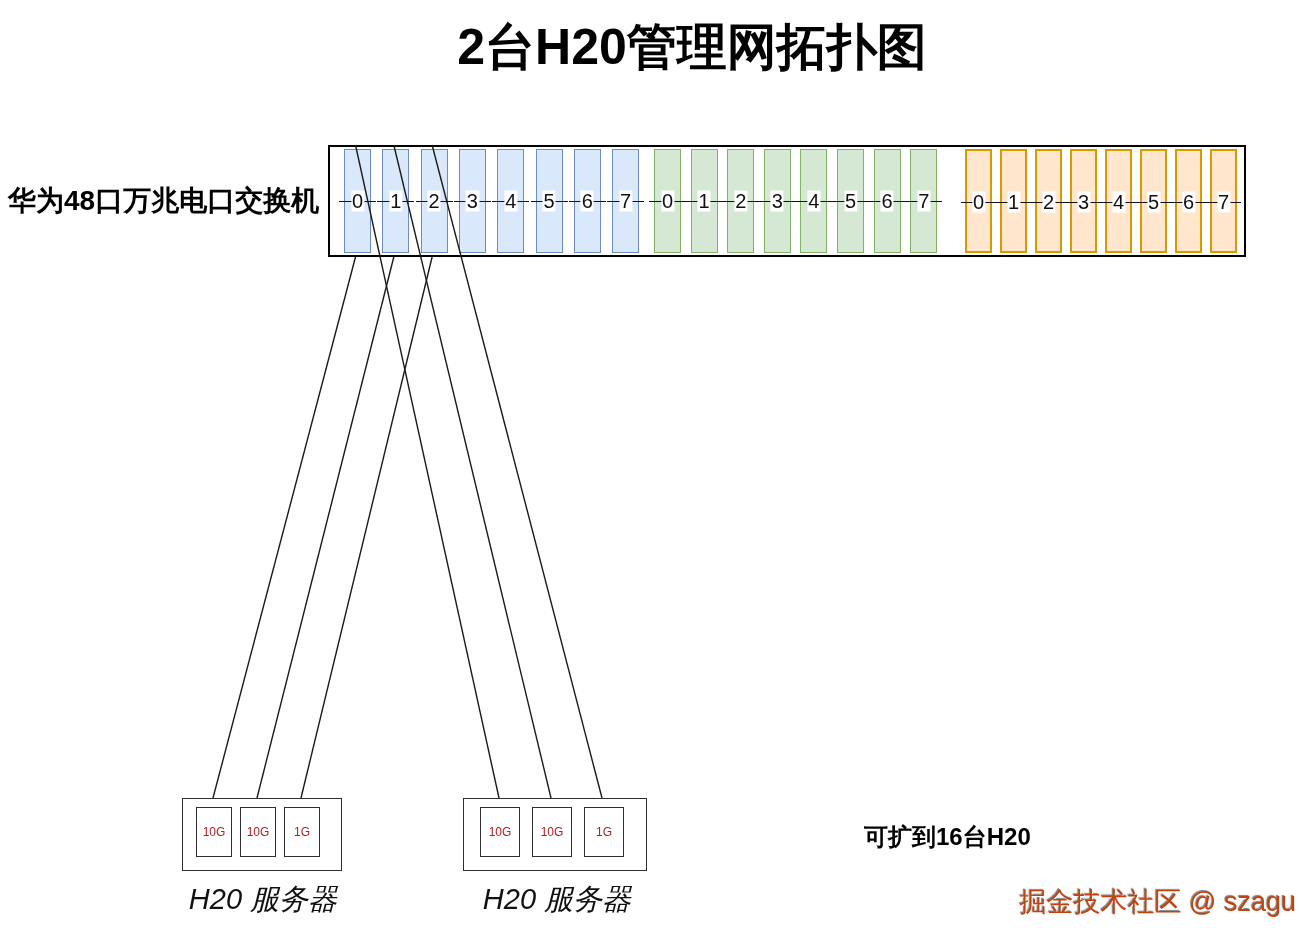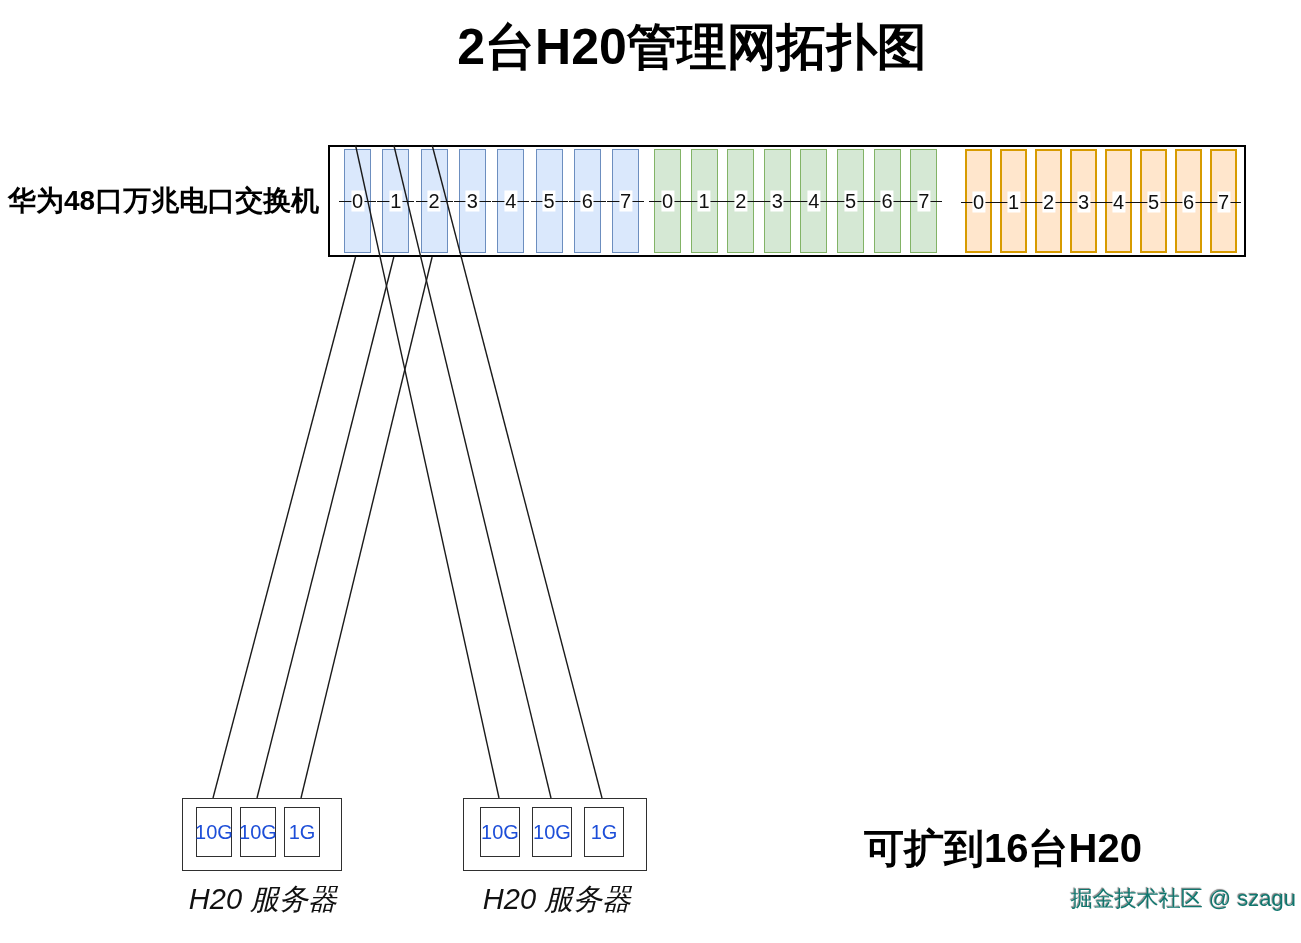--- a/index.html
+++ b/index.html
@@ -37,37 +37,37 @@
   svg.wires { position:absolute; left:0; top:0; pointer-events:none; }
   .server-box {
     position:absolute; top:798px; height:73px; background:#fff;
     border:1.6px solid #2f2f2f; display:flex; align-items:flex-start;
   }
   .server-box.s0 { left:182px; width:160px; padding:8px 0 0 13px; gap:8px; }
   .server-box.s1 { left:463px; width:184px; padding:8px 0 0 16px; gap:12px; }
   .sport {
     border:1.6px solid #2f2f2f; height:50px; background:#fff;
     display:flex; align-items:center; justify-content:center;
-    font-size:20px; color:#1d4ed8;
+    font-size:12px; color:#b91c1c;
   }
   .server-box.s0 .sport { width:36px; }
   .server-box.s1 .sport { width:40px; }
   .server-label {
     position:absolute; top:880px; transform:translateX(-50%);
     font-size:29px; color:#111; white-space:nowrap;font-style:italic;
   }
   .server-label.s0 { left:263px; }
   .server-label.s1 { left:557px; }
   .expand-note {
-    position:absolute; left:864px; top:821px; font-size:40px; font-weight:bold;
+    position:absolute; left:864px; top:821px; font-size:24px; font-weight:bold;
     color:#000; white-space:nowrap;
   }
   .watermark {
-    position:absolute; right:5px; top:884px; font-size:22px;
-    color:#0f766e; white-space:nowrap;
+    position:absolute; right:5px; top:884px; font-size:27px;
+    color:#c2410c; white-space:nowrap;
     text-shadow: 1px 1px 1px #ffffff, -1px -1px 1px #7e7e7e;
   }
 </style>
 </head>
 <body>
 
 <div id="canvas">
 
   <div class="title">2台H20管理网拓扑图</div>
 

